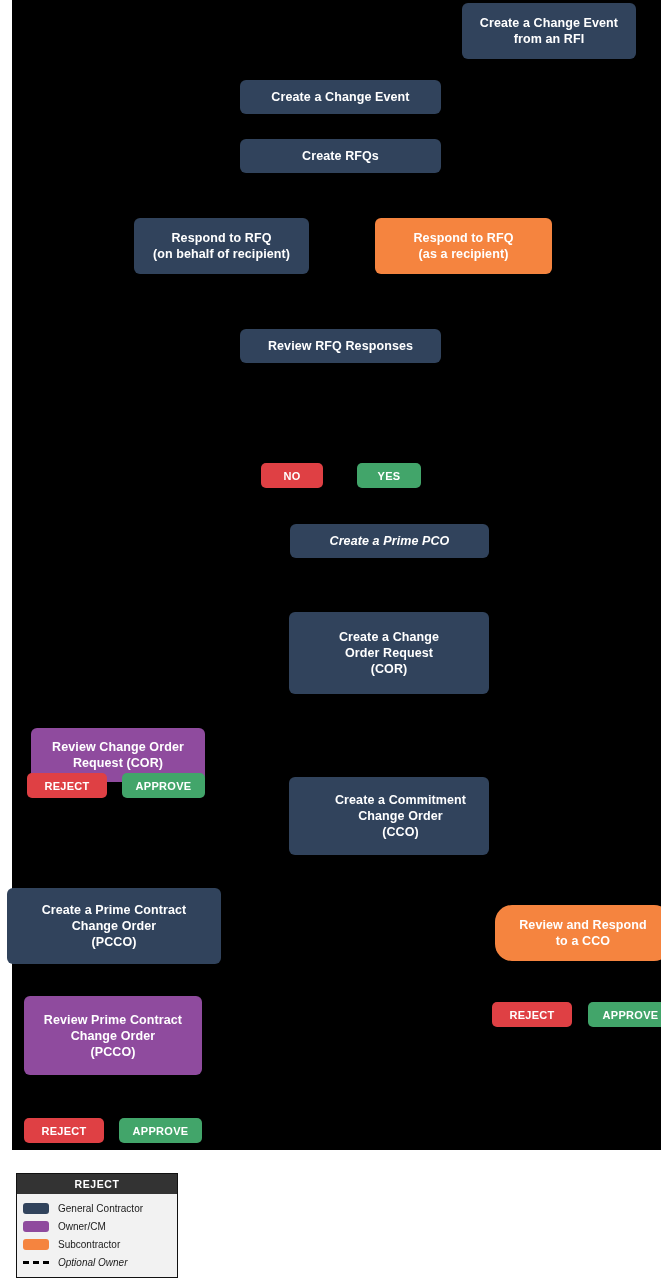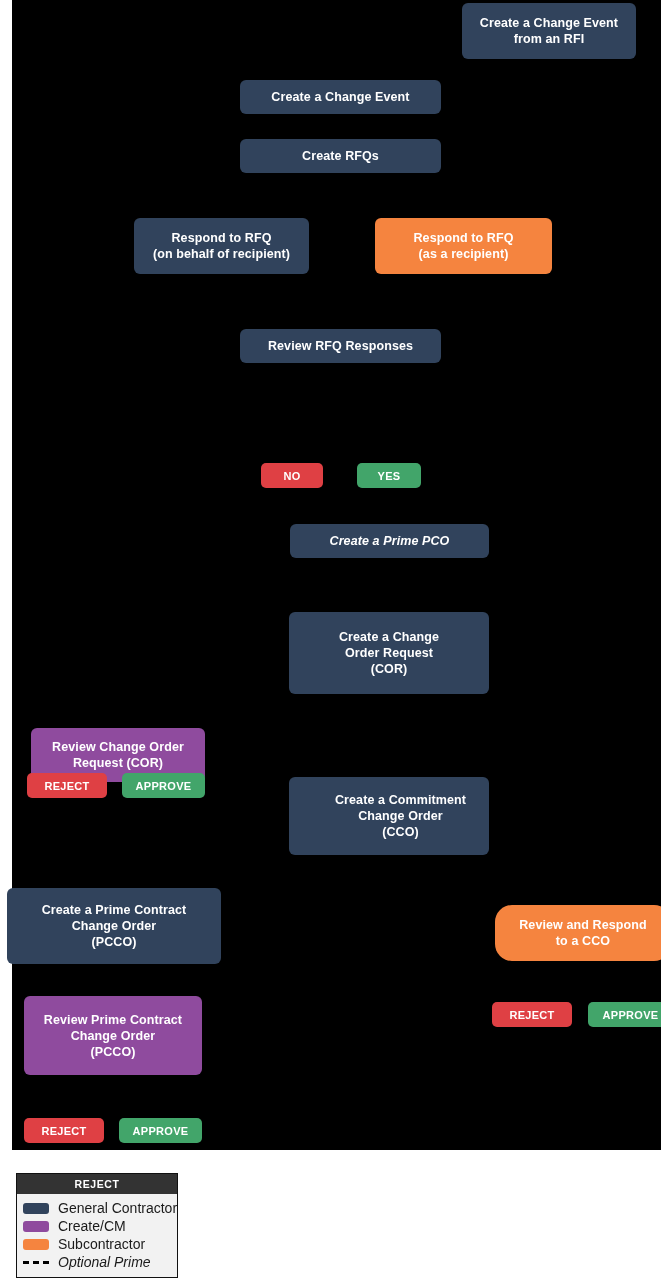--- a/index.html
+++ b/index.html
@@ -113,21 +113,21 @@
     align-items: center;
     justify-content: space-between;
   }
   .legend-dash i {
     display: block;
     width: 6px;
     height: 3px;
     background: #000000;
   }
   .legend-label {
-    font-size: 14px;
+    font-size: 10px;
     color: #1a1a1a;
     white-space: nowrap;
   }
   .legend-label.italic {
     font-style: italic;
   }
 </style>
 </head>
 <body>
 
@@ -216,29 +216,29 @@
 
   <div id="legend">
     <div id="legend-title">REJECT</div>
     <div id="legend-body">
         <div class="legend-row">
           <span class="legend-swatch" style="background: rgb(49, 67, 92);"></span>
           <span class="legend-label">General Contractor</span>
         </div>
         <div class="legend-row">
           <span class="legend-swatch" style="background: rgb(143, 75, 158);"></span>
-          <span class="legend-label">Create/CM</span>
+          <span class="legend-label">Owner/CM</span>
         </div>
         <div class="legend-row">
           <span class="legend-swatch" style="background: rgb(245, 132, 63);"></span>
           <span class="legend-label">Subcontractor</span>
         </div>
         <div class="legend-row">
           <span class="legend-dash">
             <i></i>
             <i></i>
             <i></i>
           </span>
-          <span class="legend-label italic">Optional Prime</span>
+          <span class="legend-label italic">Optional Owner</span>
         </div>
       </div>
   </div>
 </div>
 
 </body></html>

